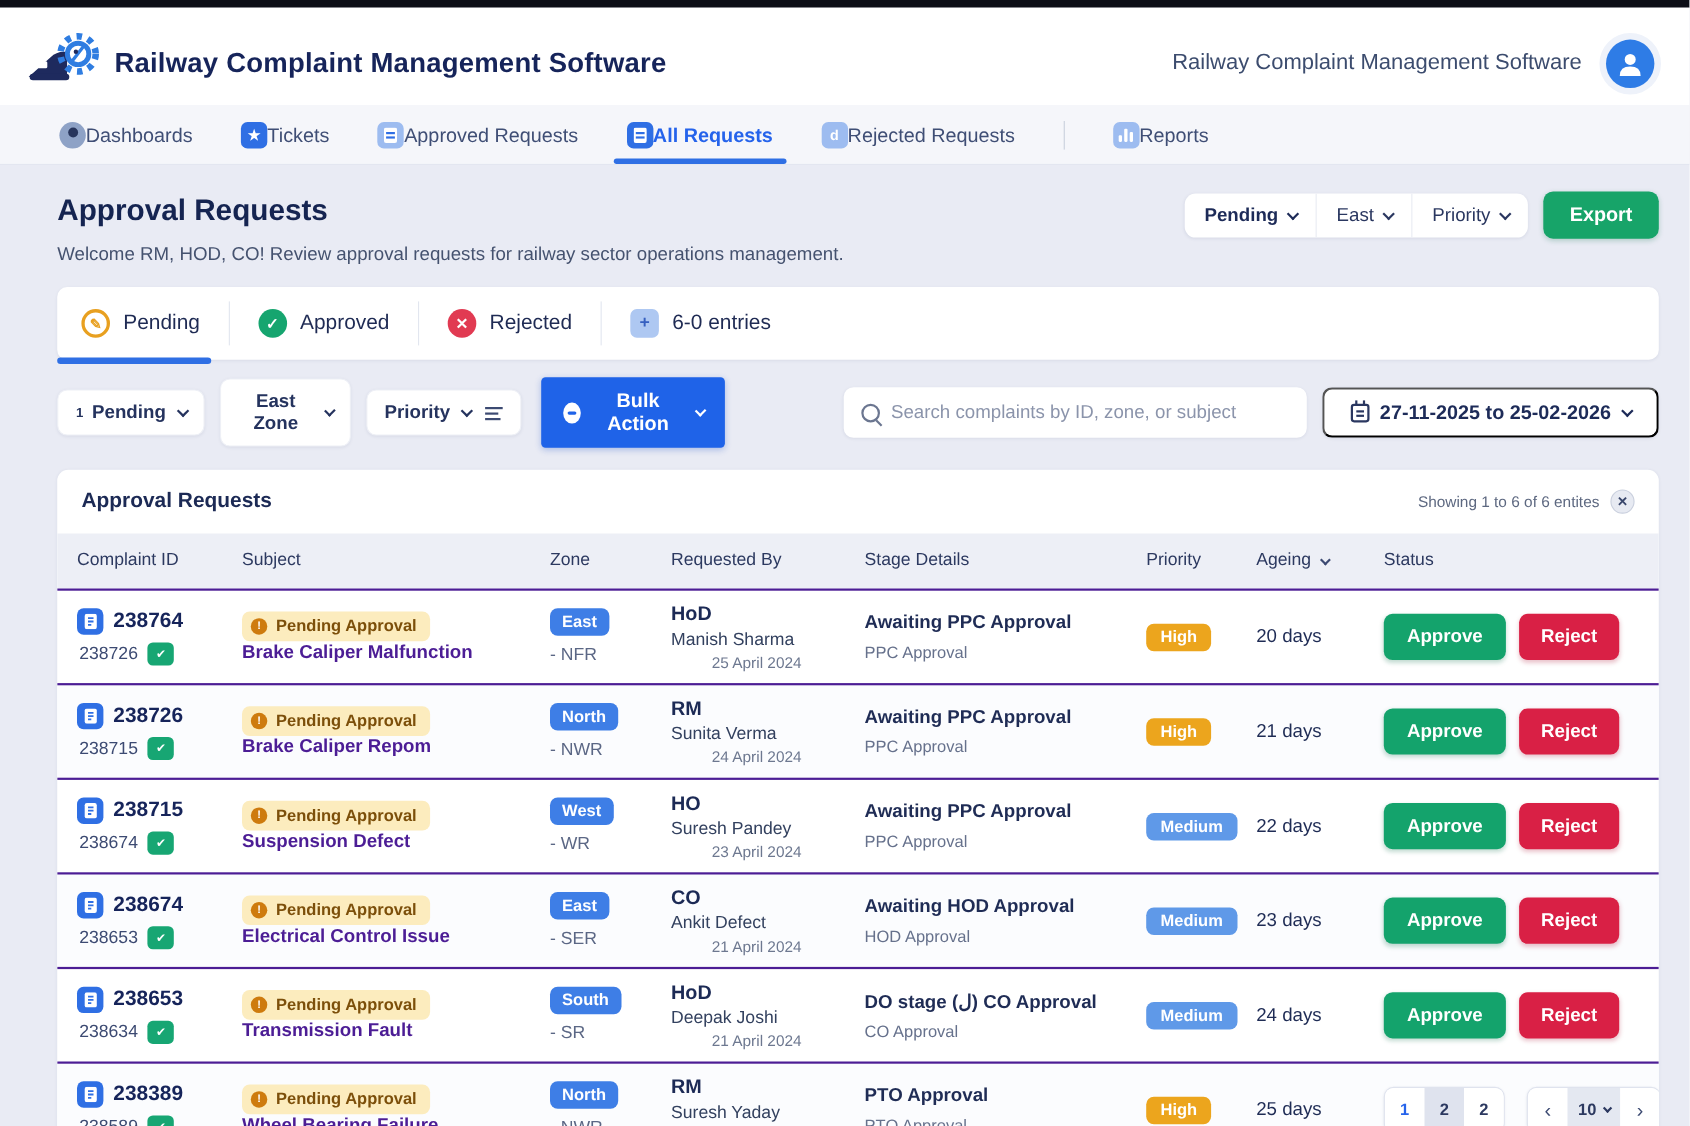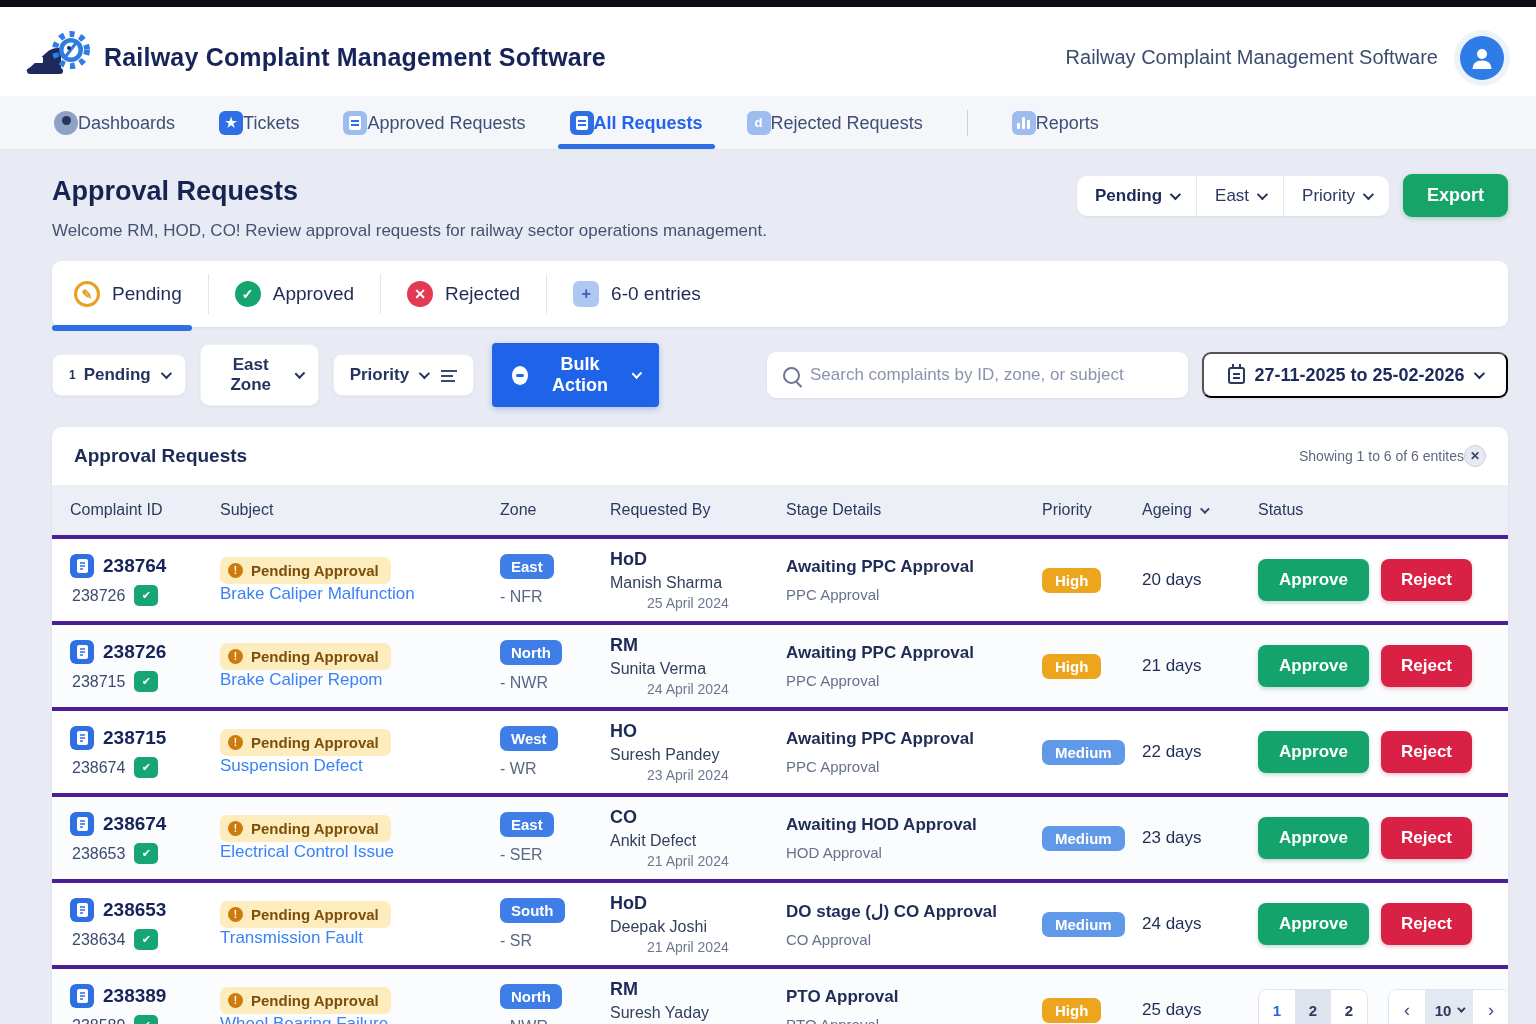--- a/index.html
+++ b/index.html
@@ -74,42 +74,42 @@
   .search-ic::after { content:""; position:absolute; width:2px; height:7px; background:#6b7690; transform:rotate(-45deg); left:13px; top:12px; }
   .date-btn { margin-left:auto; background:#fff; border-radius:9px; box-shadow:0 1px 3px rgba(25,40,90,.07); height:46px; display:flex; align-items:center; gap:9px; padding:0 2px; font-size:18px; font-weight:700; color:#1d2b58; cursor:pointer; min-width:306px; justify-content:center; }
   .cal-ic { width:17px; height:17px; border:2px solid #2a3760; border-radius:3px; position:relative; flex:0 0 auto; }
   .cal-ic::before { content:""; position:absolute; top:-5px; left:2px; width:2px; height:4px; background:#2a3760; box-shadow:7px 0 0 #2a3760; }
   .cal-ic::after { content:""; position:absolute; top:4px; left:3px; width:7px; height:2px; background:#2a3760; box-shadow:0 4px 0 #2a3760; }
 
   
   .table-card { margin:20px 28px 0 52px; background:#fff; border-radius:10px 10px 0 0; box-shadow:0 1px 3px rgba(25,40,90,.07); overflow:hidden; }
   .table-head { height:58px; display:flex; align-items:center; padding:0 22px; }
   .table-title { font-size:19px; font-weight:700; color:#1c2a55; }
-  .table-meta { margin-left:auto; display:flex; align-items:center; font-size:14px; color:#5d6880; }
+  .table-meta { margin-left:auto; display:flex; align-items:center; gap:10px; font-size:14px; color:#5d6880; }
   .x-circle { width:22px; height:22px; border-radius:50%; background:#e7eaf2; border:1px solid #c9cfdd; color:#39466b; font-size:12px; font-weight:700; display:flex; align-items:center; justify-content:center; cursor:pointer; }
 
   .grid-row { display:grid; grid-template-columns:150px 280px 110px 176px 256px 100px 116px 1fr; }
   .thead { background:#edeff6; height:50px; align-items:center; font-size:16px; color:#2c3960; font-weight:500; }
   .thead > div { padding-left:18px; display:flex; align-items:center; gap:8px; }
   .thead .chev { width:7px; height:7px; color:#3c4a72; }
 
-  .trow { min-height:86px; align-items:center; border-top:4px solid #4c1d95; }
+  .trow { min-height:86px; align-items:center; border-top:2px solid #4c1d95; }
   .trow:nth-child(even) { background:#fbfcfe; }
   .trow > div { padding-left:18px; }
 
   .l1 { display:flex; align-items:center; gap:9px; }
   .doc-ic { width:24px; height:24px; border-radius:6px; background:#2f6fe4; display:flex; align-items:center; justify-content:center; flex:0 0 auto; }
   .cid { font-size:19px; font-weight:700; color:#16245a; }
   .l2 { display:flex; align-items:center; gap:9px; margin-top:7px; padding-left:2px; }
   .cid2 { font-size:16px; color:#3c4a72; }
   .chk { width:24px; height:21px; border-radius:5px; background:#17a673; color:#fff; font-size:11px; display:flex; align-items:center; justify-content:center; }
 
   .pend-badge { display:inline-flex; align-items:center; gap:8px; background:#fcecbe; border-radius:7px; padding:5px 12px 5px 8px; font-size:15px; font-weight:700; color:#7c4f0a; }
   .warn { width:15px; height:15px; border-radius:50%; background:#ce7b0e; color:#fff; font-size:10px; font-weight:700; display:flex; align-items:center; justify-content:center; }
-  .subj { font-size:17px; color:#3b82f6; font-weight:400; margin-top:0; }
+  .subj { font-size:17px; color:#4c1d95; font-weight:700; margin-top:0; }
 
   .zone-badge { display:inline-block; background:#3e7ee6; color:#fff; font-size:15px; font-weight:600; border-radius:7px; padding:4px 11px; }
   .zone-sub { font-size:16px; color:#5b6785; margin-top:9px; }
 
   .role { font-size:18px; font-weight:700; color:#1c2a55; }
   .pname { font-size:16px; color:#33415f; margin-top:4px; }
   .pdate { font-size:14px; color:#6d7890; margin-top:3px;margin-left:37px; }
 
   .stage1 { font-size:17px; font-weight:600; color:#1f2c55; }
   .stage2 { font-size:15px; color:#66718c; margin-top:9px; }

